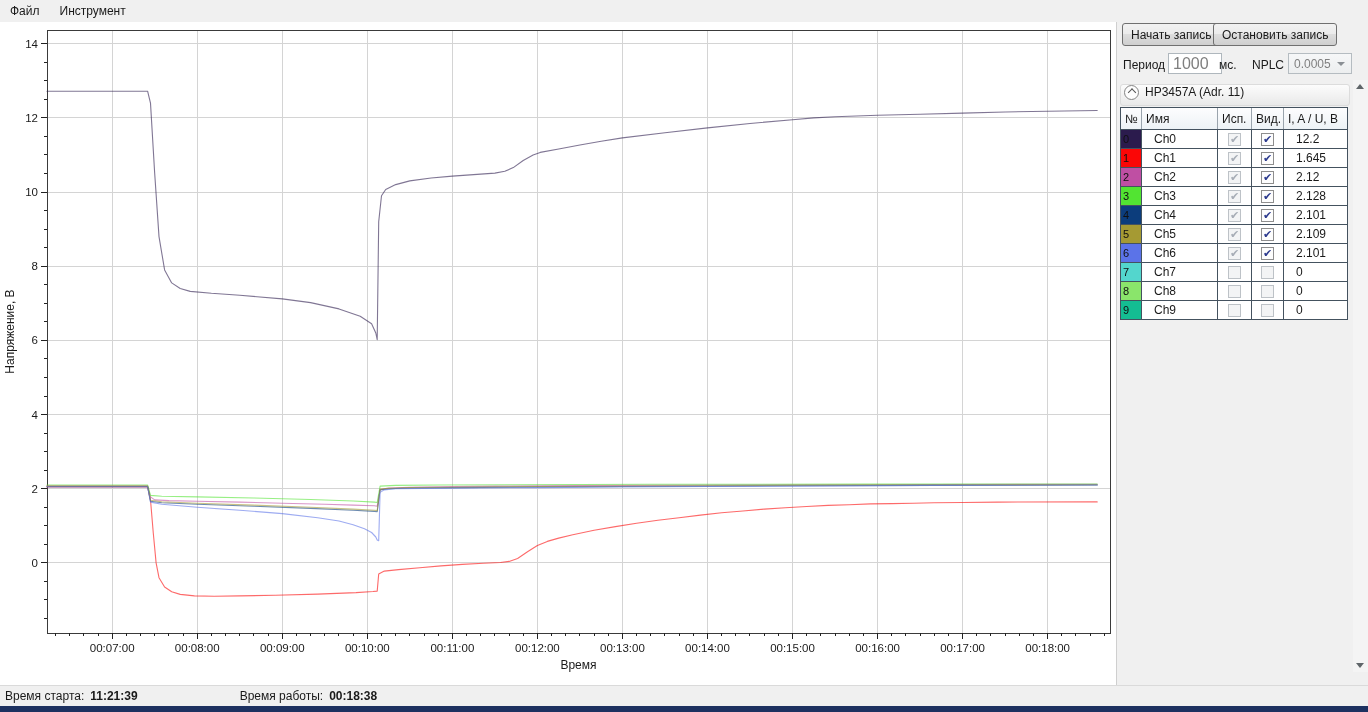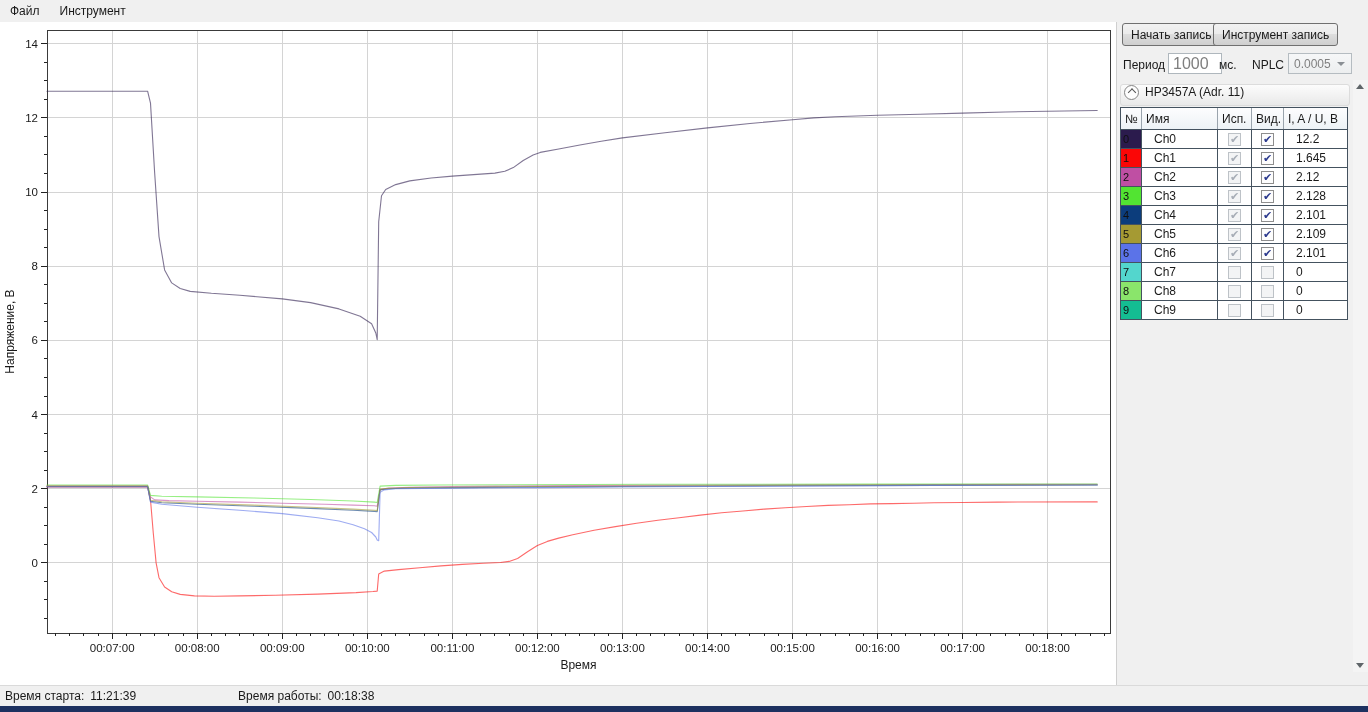--- a/index.html
+++ b/index.html
@@ -88,21 +88,21 @@
   .vscroll{position:absolute;right:0;top:58px;width:15px;height:592px;background:#f4f4f4;}
   .arr{position:absolute;left:3px;width:0;height:0;}
   .arr.up{top:4px;border-left:4.5px solid transparent;border-right:4.5px solid transparent;border-bottom:5px solid #5f6569;}
   .arr.down{bottom:4px;border-left:4.5px solid transparent;border-right:4.5px solid transparent;border-top:5px solid #5f6569;}
   
   .statusbar{
     position:absolute;left:0;top:685px;width:1368px;height:21px;background:#f0f0f0;
     border-top:1px solid #dadada;box-sizing:border-box;display:flex;align-items:center;
   }
   .st-lbl{margin-left:5px;}
-  .st-val{margin-left:6px;}
+  .st-val{margin-left:6px;font-weight:bold;}
   .st2{margin-left:102px;}
   .bottom-strip{position:absolute;left:0;top:706px;width:1368px;height:6px;background:#1d3160;}
 </style>
 </head>
 <body>
 
 <div class="menubar">
   <div class="menu-item">Файл</div>
   <div class="menu-item">Инструмент</div>
 </div>
@@ -284,21 +284,21 @@
       <polyline points="47.0,463.8 147.6,463.8 150.5,474.9 154.7,477.9 168.9,478.6 197.2,479.3 239.8,480.1 282.3,481.2 324.8,482.3 353.1,483.1 374.4,483.8 377.2,484.2 380.1,467.5 388.6,466.0 409.8,465.3 452.4,464.5 494.9,464.1 537.4,463.8 622.4,463.4 707.5,463.0 792.5,462.7 934.3,462.5 1097.2,462.3" fill="none" stroke="#bf4fa3" stroke-width="1.1" stroke-opacity="0.6" stroke-linejoin="round" stroke-linecap="round"></polyline>
       <polyline points="47.0,463.0 147.6,463.0 150.5,473.4 161.8,474.2 197.2,474.9 253.9,476.0 310.6,477.5 353.1,479.0 374.4,480.1 377.2,480.5 380.1,464.1 395.7,463.4 438.2,463.0 509.1,462.7 650.8,462.3 863.4,462.1 1097.2,462.0" fill="none" stroke="#52e432" stroke-width="1.1" stroke-opacity="0.6" stroke-linejoin="round" stroke-linecap="round"></polyline>
       <polyline points="47.0,464.5 147.6,464.5 150.5,479.3 161.8,480.8 197.2,482.3 253.9,484.2 310.6,486.4 353.1,488.2 374.4,489.4 377.2,489.7 380.1,467.9 388.6,466.7 409.8,466.0 452.4,465.6 537.4,464.9 622.4,464.5 707.5,464.1 792.5,463.8 934.3,463.4 1097.2,463.0" fill="none" stroke="#0c3d7c" stroke-width="1.1" stroke-opacity="0.6" stroke-linejoin="round" stroke-linecap="round"></polyline>
       <polyline points="47.0,464.1 147.6,464.1 150.5,478.2 161.8,479.7 197.2,481.2 253.9,483.1 310.6,485.3 353.1,487.1 374.4,488.2 377.2,488.6 380.1,467.1 388.6,466.4 409.8,465.6 452.4,465.3 537.4,464.5 622.4,464.1 707.5,463.8 792.5,463.4 934.3,463.0 1097.2,462.7" fill="none" stroke="#a59a33" stroke-width="1.1" stroke-opacity="0.6" stroke-linejoin="round" stroke-linecap="round"></polyline>
       <polyline points="47.0,464.9 147.6,464.9 150.5,480.1 161.8,482.3 197.2,485.3 239.8,488.2 282.3,491.6 317.7,495.7 339.0,499.0 353.1,502.7 364.5,506.8 371.6,510.5 375.8,515.0 377.2,517.9 378.7,518.7 380.1,470.4 384.3,467.9 395.7,466.7 424.0,466.4 480.7,466.0 537.4,465.6 622.4,464.9 707.5,464.5 792.5,464.1 934.3,463.4 1097.2,463.0" fill="none" stroke="#5b73e8" stroke-width="1.1" stroke-opacity="0.6" stroke-linejoin="round" stroke-linecap="round"></polyline>
     </svg>
 </div>
 
 <div class="side-panel">
   <button class="btn btn-start">Начать запись</button>
-  <button class="btn btn-stop">Инструмент запись</button>
+  <button class="btn btn-stop">Остановить запись</button>
 
   <div class="row2">
     <span class="lbl period-lbl">Период</span>
     <input class="period-input" readonly="" value="1000" style="">
     <span class="lbl ms-lbl">мс.</span>
     <span class="lbl nplc-lbl">NPLC</span>
     <div class="combo">
       <span class="combo-val">0.0005</span>
       <span class="combo-arrow"></span>
     </div>

